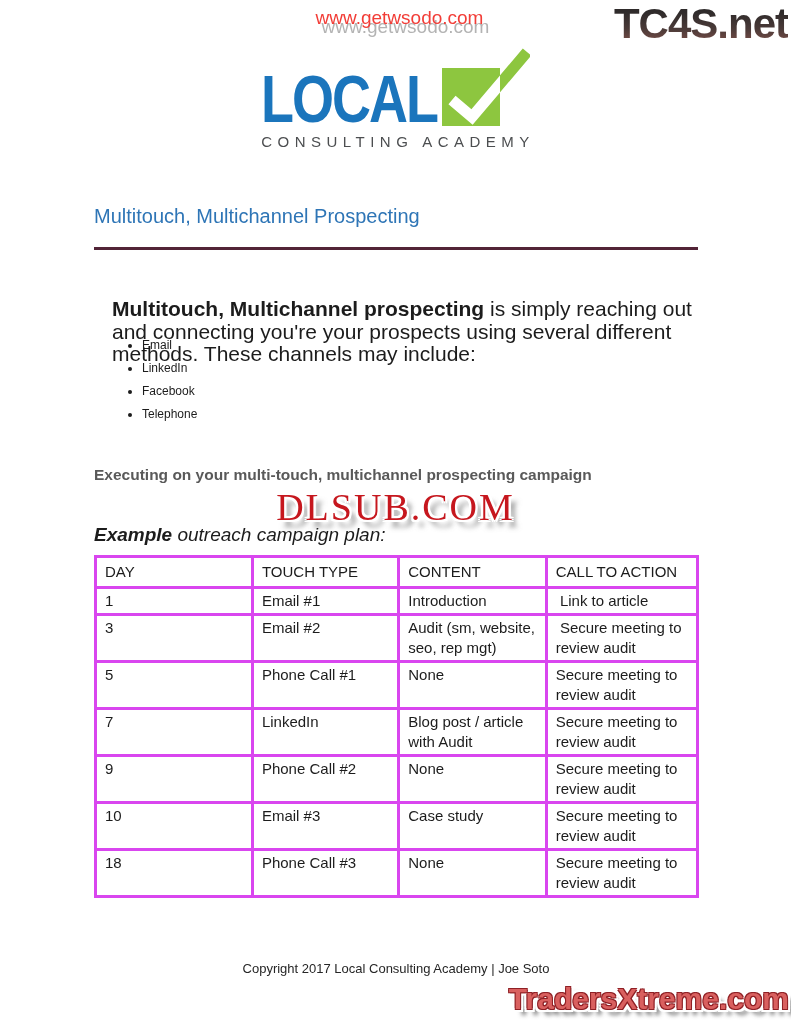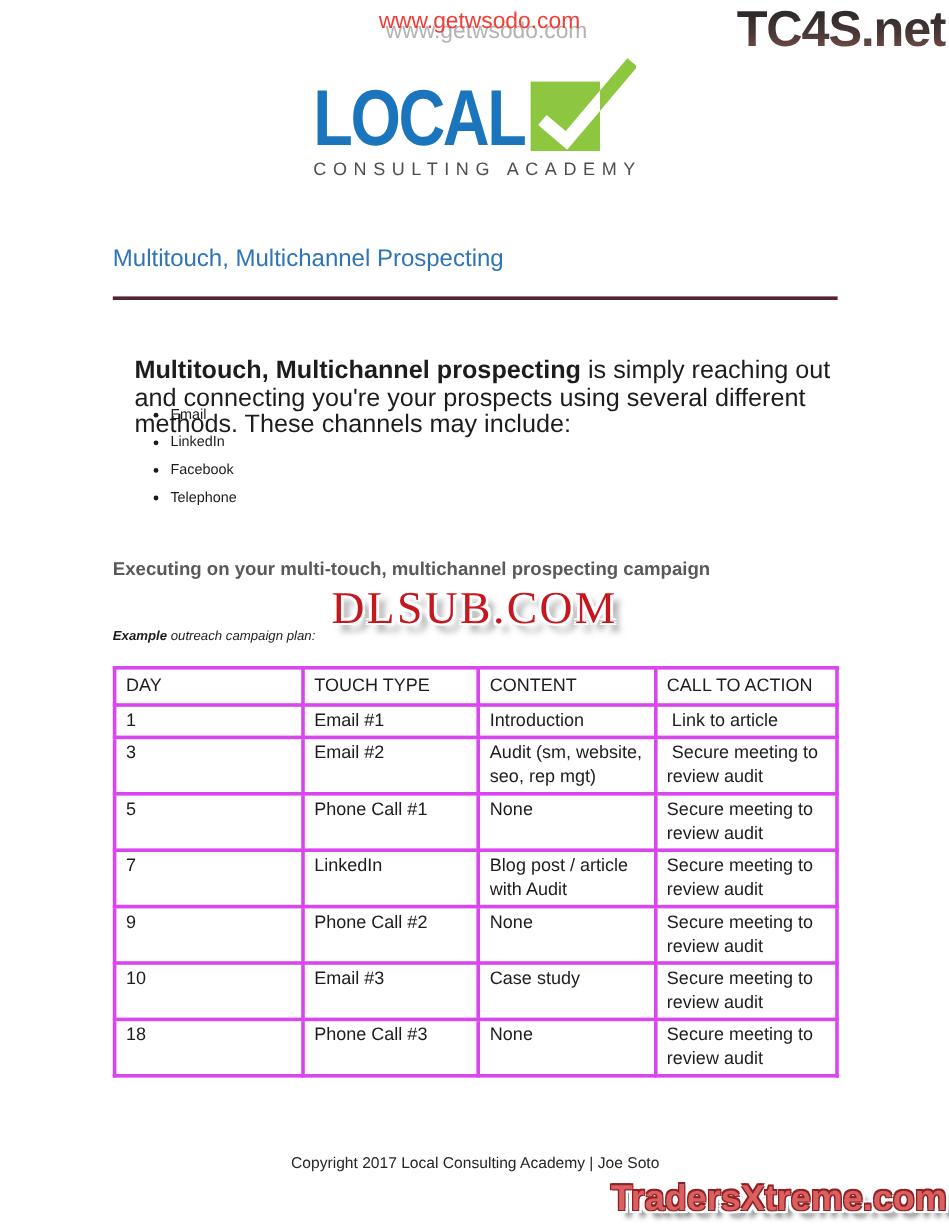--- a/index.html
+++ b/index.html
@@ -119,21 +119,21 @@
       -2px  2px 0 #ffffff, 2px  2px 0 #ffffff,
        0   -2px 0 #ffffff, 0    2px 0 #ffffff,
       -2px  0   0 #ffffff, 2px  0   0 #ffffff,
        6px  7px 5px rgba(110,110,110,0.75);
   }
 
   .example {
     position: absolute;
     top: 524px; left: 94px;
     margin: 0;
-    font-size: 11px;
+    font-size: 19px;
     font-style: italic;
   }
   .example strong { font-weight: bold; }
 
   .campaign-table {
     position: absolute;
     top: 555px; left: 94px;
     width: 605px;
     border-collapse: collapse;
     font-size: 15px;

